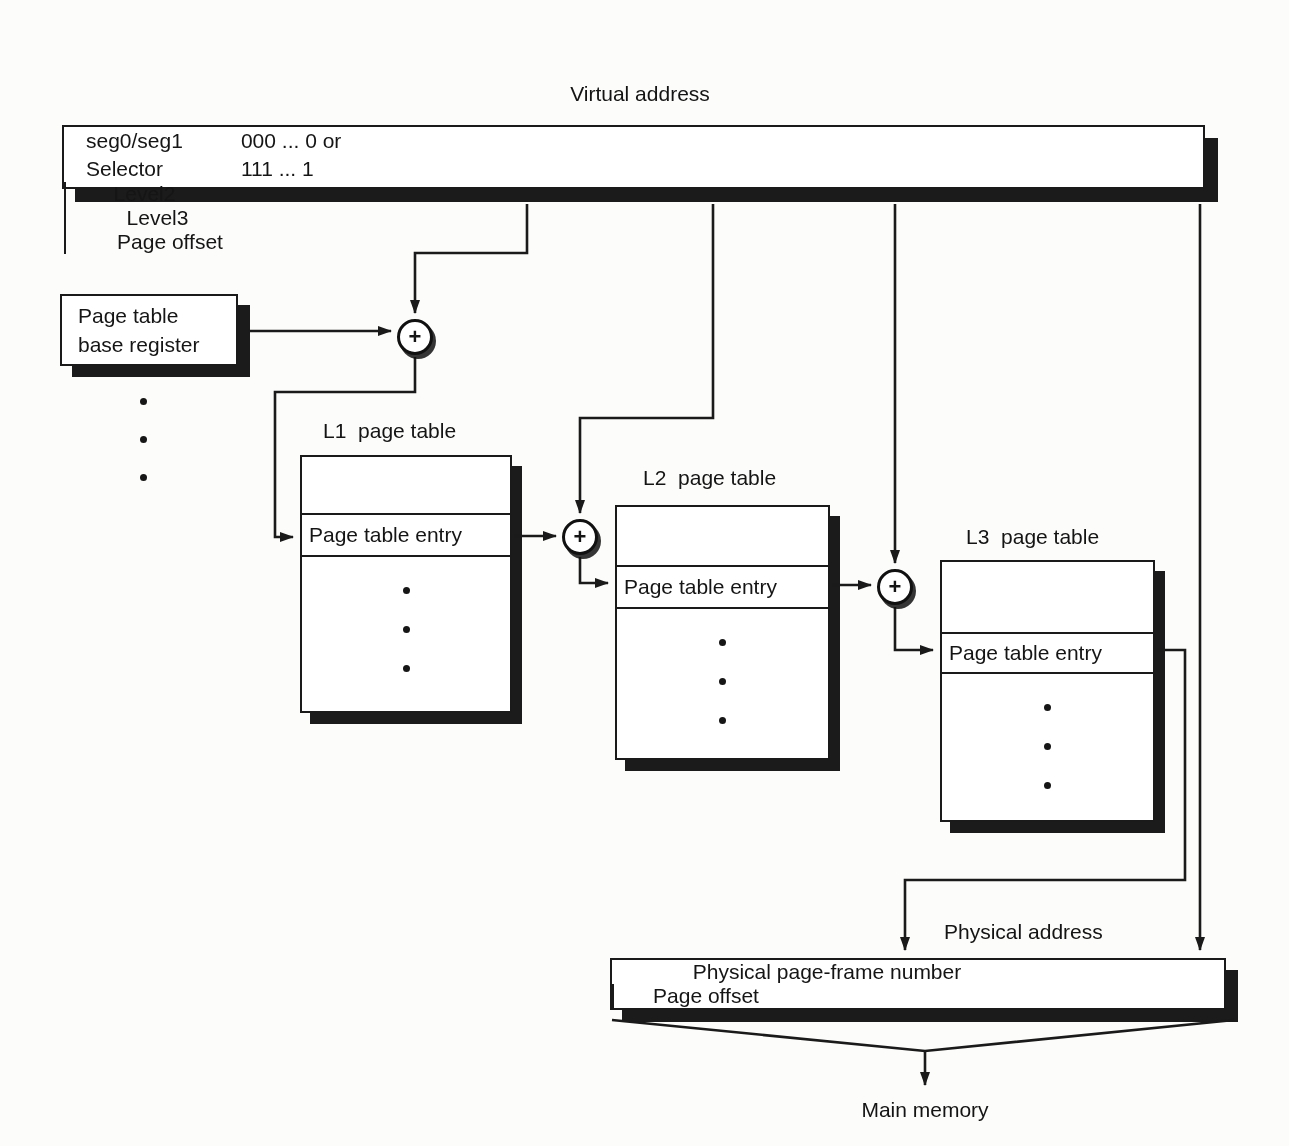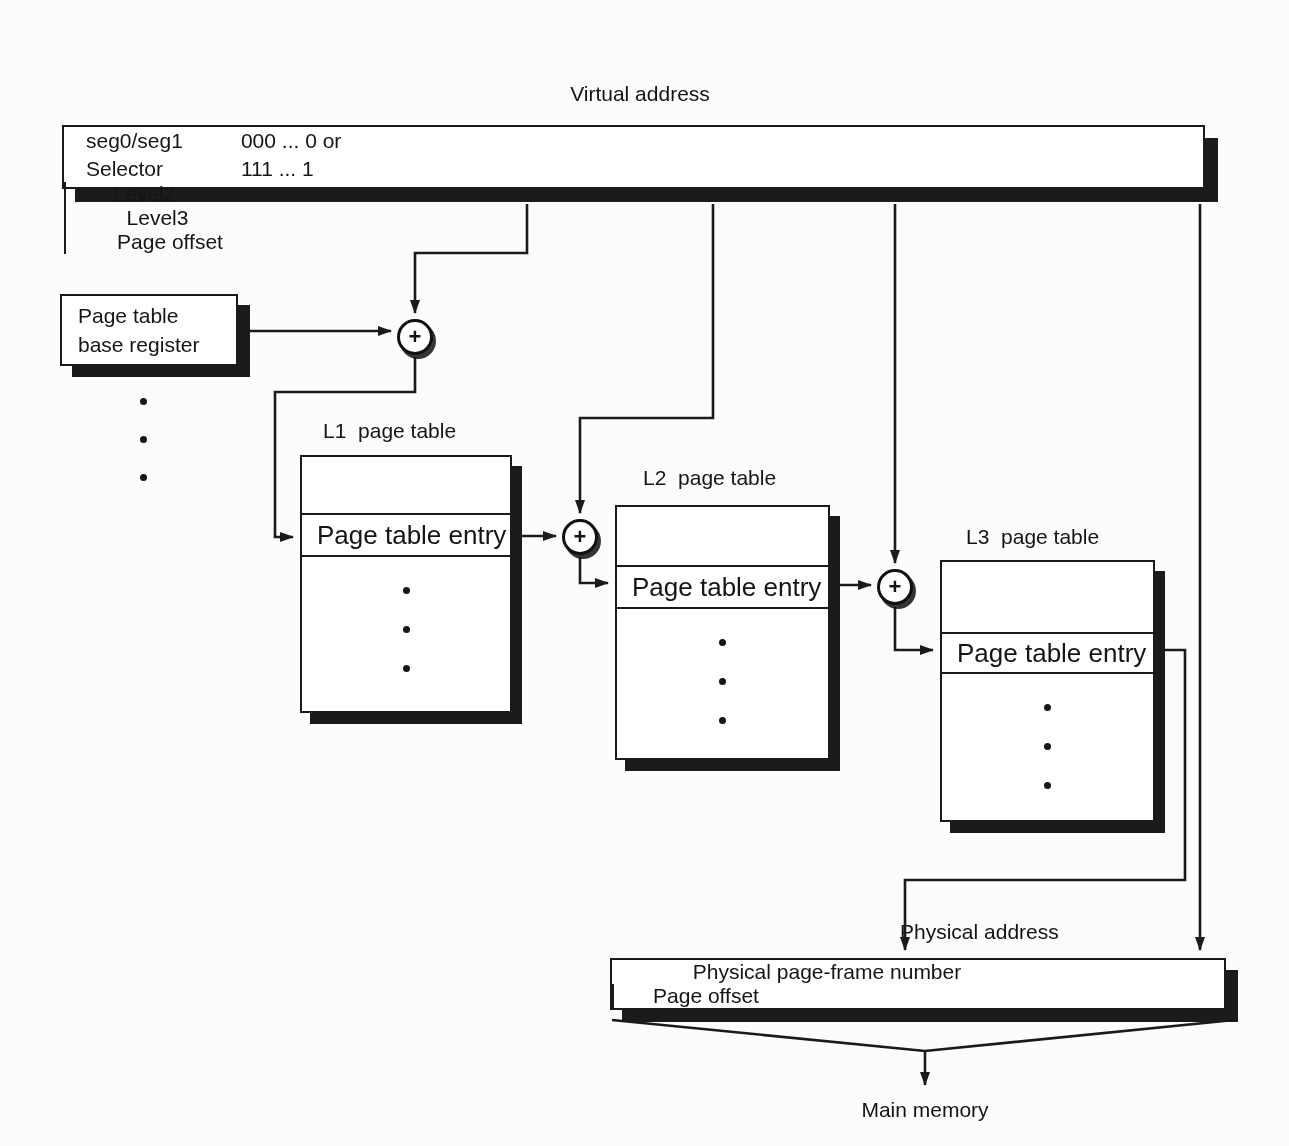--- a/index.html
+++ b/index.html
@@ -33,21 +33,21 @@
   .adder{
     position:absolute;width:36px;height:36px;border:3px solid #111;border-radius:50%;
     background:#fff;box-sizing:border-box;display:flex;align-items:center;justify-content:center;
     font-size:22px;font-weight:bold;box-shadow:3px 4px 0 rgba(18,18,18,.85);z-index:5;
   }
 
   
   .ptable{box-shadow:10px 11px 0 #1b1b1b;display:flex;flex-direction:column;}
   .pt-top{flex:0 0 auto;}
   .pt-entry{flex:0 0 auto;border-top:2px solid #1a1a1a;border-bottom:2px solid #1a1a1a;
-            display:flex;align-items:center;padding-left:15px;font-size:26px;box-sizing:border-box;height:44px;}
+            display:flex;align-items:center;padding-left:7px;font-size:21px;box-sizing:border-box;height:44px;}
   .pt-body{flex:1 1 auto;display:flex;flex-direction:column;align-items:center;padding-top:30px;gap:32px;}
   .dot{width:7px;height:7px;border-radius:50%;background:#161616;}
   .dots-col{position:absolute;display:flex;flex-direction:column;align-items:center;gap:31px;}
 
   
   .pbox{left:610px;top:958px;width:616px;height:52px;display:flex;box-shadow:12px 12px 0 #1b1b1b;}
   .pcell{flex:0 0 auto;display:flex;align-items:center;justify-content:center;font-size:21px;
          box-sizing:border-box;}
   .pcell + .pcell{border-left:2px solid #1a1a1a;}
 
@@ -140,21 +140,21 @@
   <div class="hardbox ptable" style="left:940px;top:560px;width:215px;height:262px;">
     <div class="pt-top" style="height:70px;"></div>
     <div class="pt-entry" style="height:42px;">Page table entry</div>
     <div class="pt-body">
       <div class="dot"></div>
         <div class="dot"></div>
         <div class="dot"></div>
     </div>
   </div>
 
-  <div class="lbl" style="left:900px;top:920px;">Physical address</div>
+  <div class="lbl" style="left:944px;top:920px;">Physical address</div>
   <div class="hardbox pbox">
     <div class="pcell" style="width:430px;">Physical page-frame number</div>
     <div class="pcell" style="width:186px;">Page offset</div>
   </div>
 
   <div class="lbl center" style="left:840px;top:1098px;width:170px;">Main memory</div>
 
 </div>
 
 </body></html>

